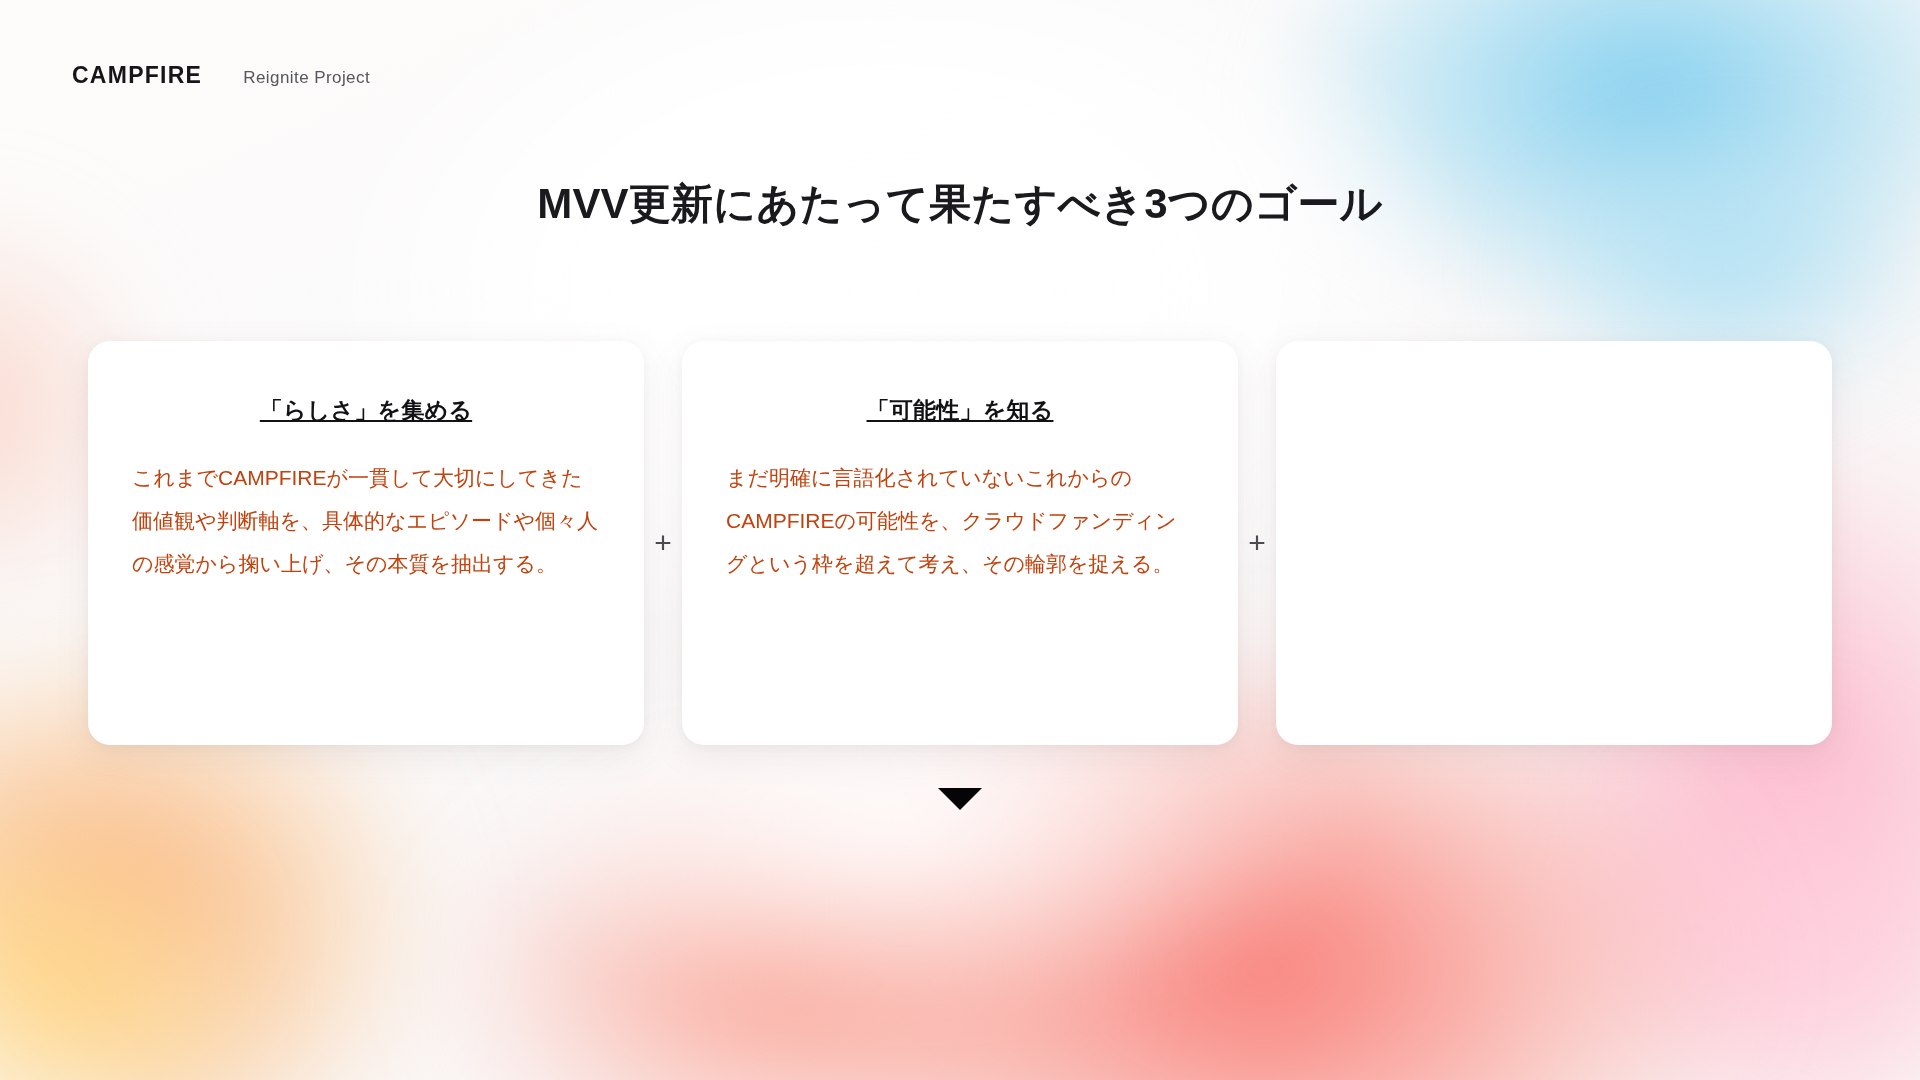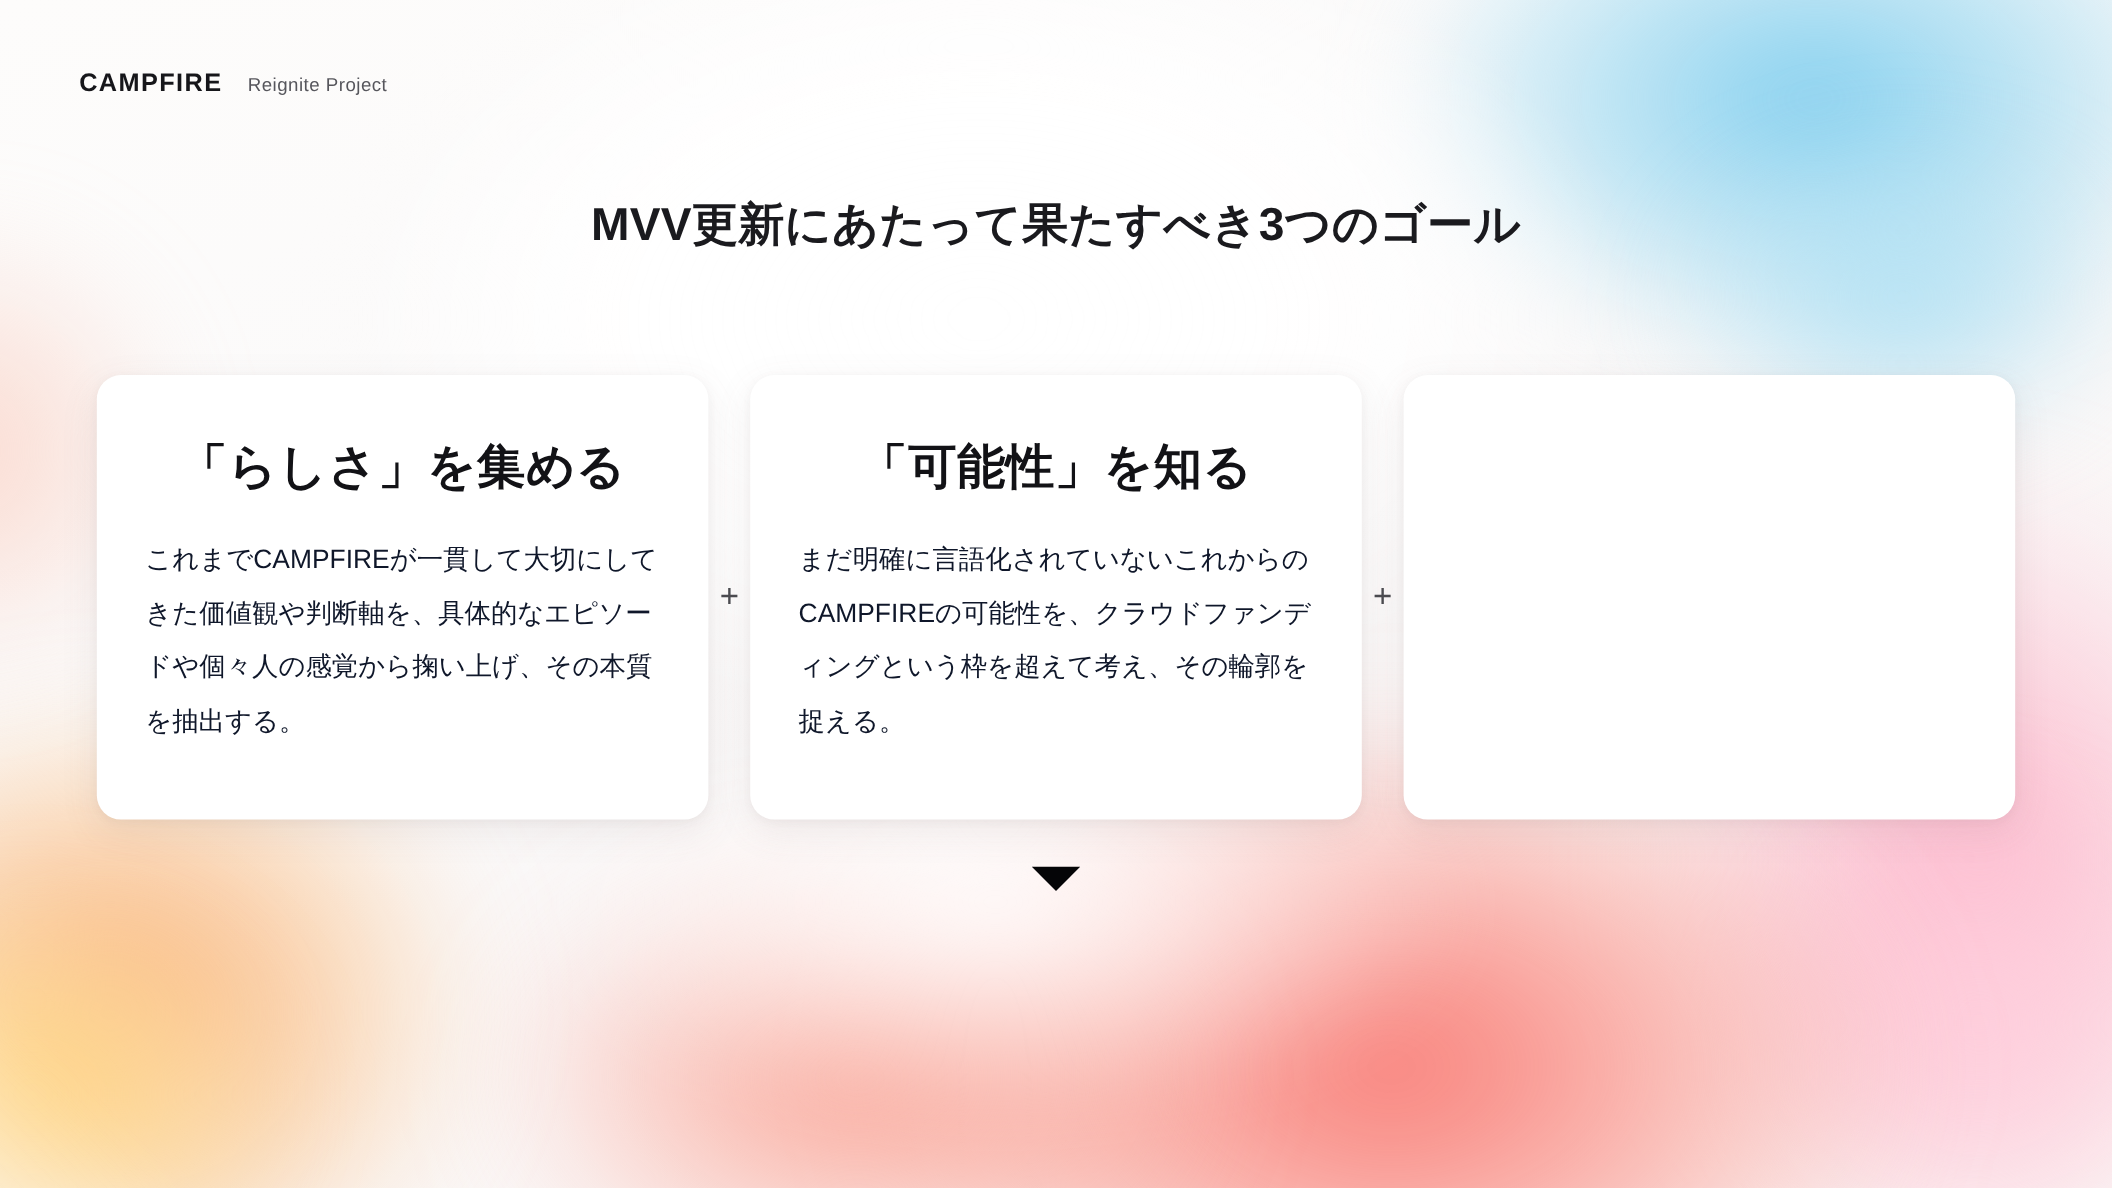--- a/index.html
+++ b/index.html
@@ -91,21 +91,21 @@
     background:linear-gradient(45deg,rgba(255,255,255,.9),rgba(255,255,255,0) 70%);
     filter:blur(28px);
   }
 
   
   .layer{ position:absolute; inset:0; z-index:5; }
 
   
   .brand{
     position:absolute; left:72px; top:62px;
-    display:flex; align-items:baseline; 
+    display:flex; align-items:baseline; gap:18px;
   }
   .brand-mark{
     font-size:23px; font-weight:700; letter-spacing:.055em;
     color:#16161a; white-space:nowrap;
   }
   .brand-sub{
     font-size:17px; font-weight:400; letter-spacing:.025em;
     color:#56565c; white-space:nowrap;margin-left:23px;
   }
 
@@ -125,27 +125,28 @@
   }
   .card{
     width:556px; height:404px;
     background:#ffffff;
     border-radius:22px;
     box-shadow:0 10px 34px rgba(120,95,95,.10), 0 2px 8px rgba(120,95,95,.06);
     padding:54px 44px 30px 44px;
     display:flex; flex-direction:column; align-items:center;
   }
   .card-title{
-    font-size:44px; font-weight:700; letter-spacing:.01em;
+    font-size:23px; font-weight:700; letter-spacing:.01em;
     color:#121216; text-align:center; white-space:nowrap;
     margin-bottom:30px;
+    text-decoration:underline;
   }
   .card-body{
-    font-size:24px; font-weight:400; line-height:2.05;
-    color:#0f172a; text-align:left; width:100%;
+    font-size:21px; font-weight:400; line-height:2.05;
+    color:#c2410c; text-align:left; width:100%;
   }
   .card-body.tracked{ letter-spacing:.012em; }
 
   .plus{
     align-self:center;
     font-size:30px; font-weight:300; color:#4b4b50;
     line-height:1; user-select:none;
     width:38px; text-align:center;
   }
 

